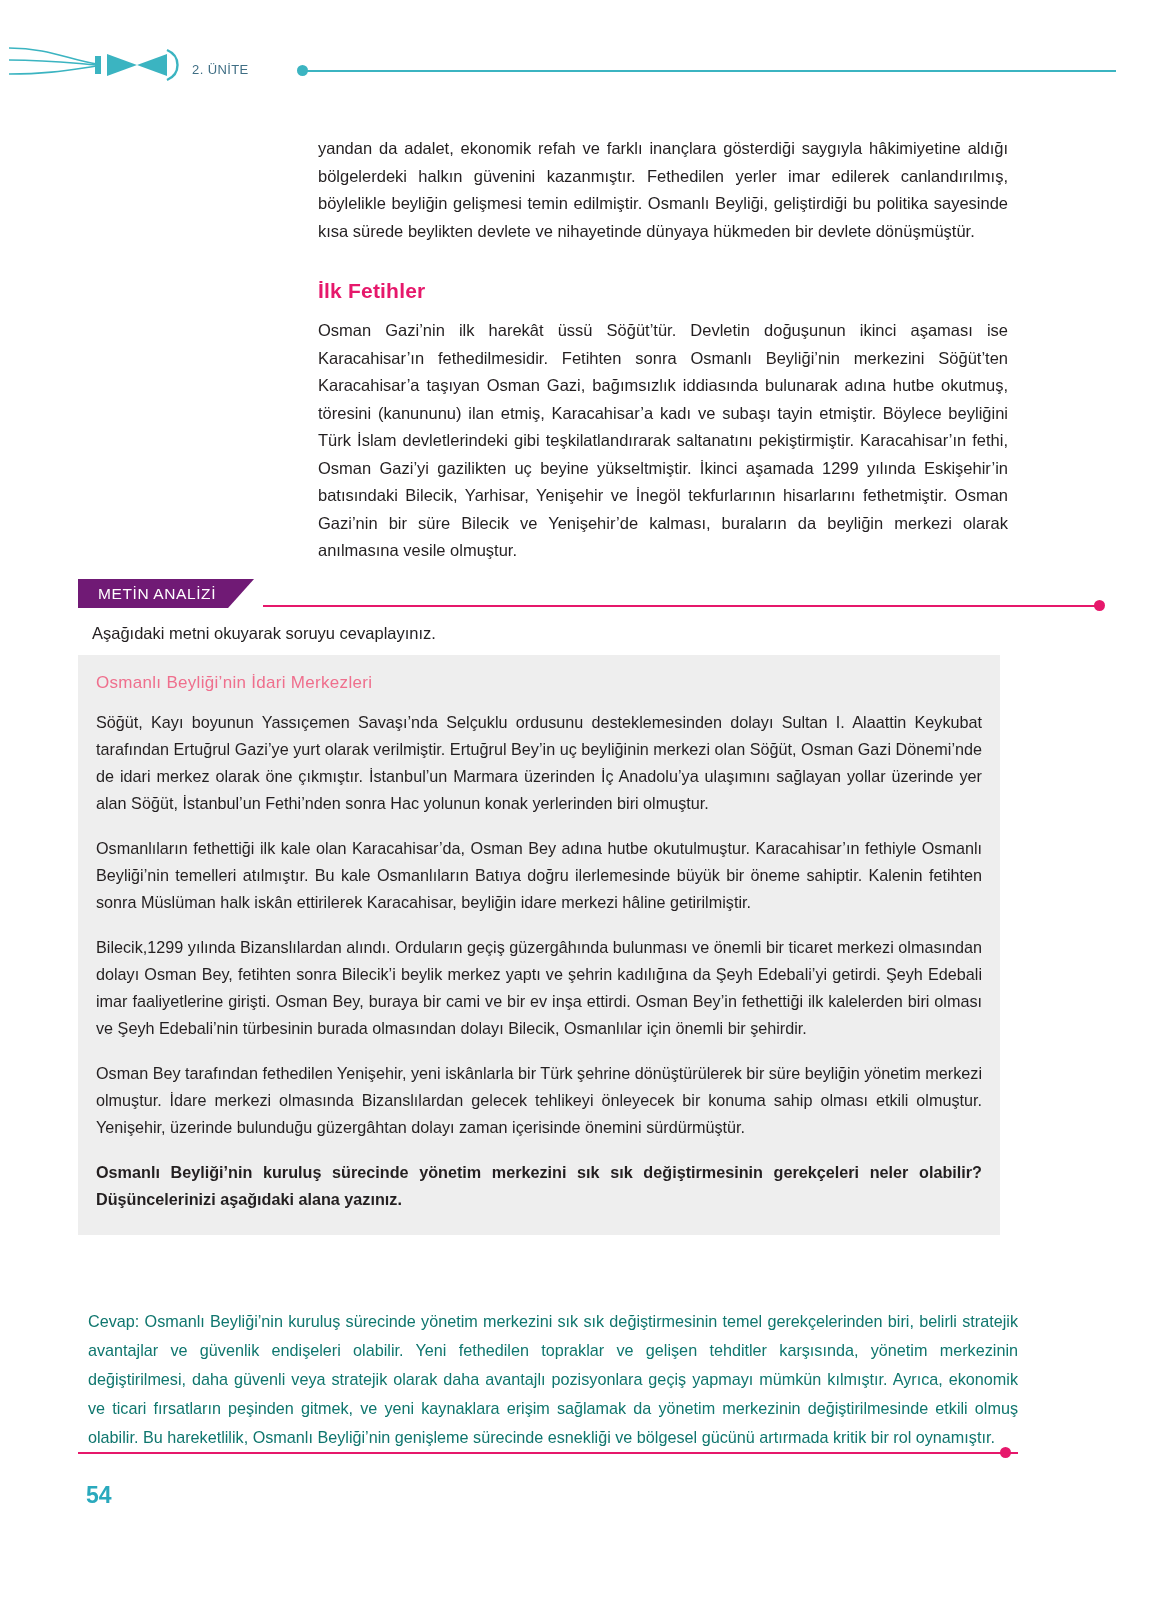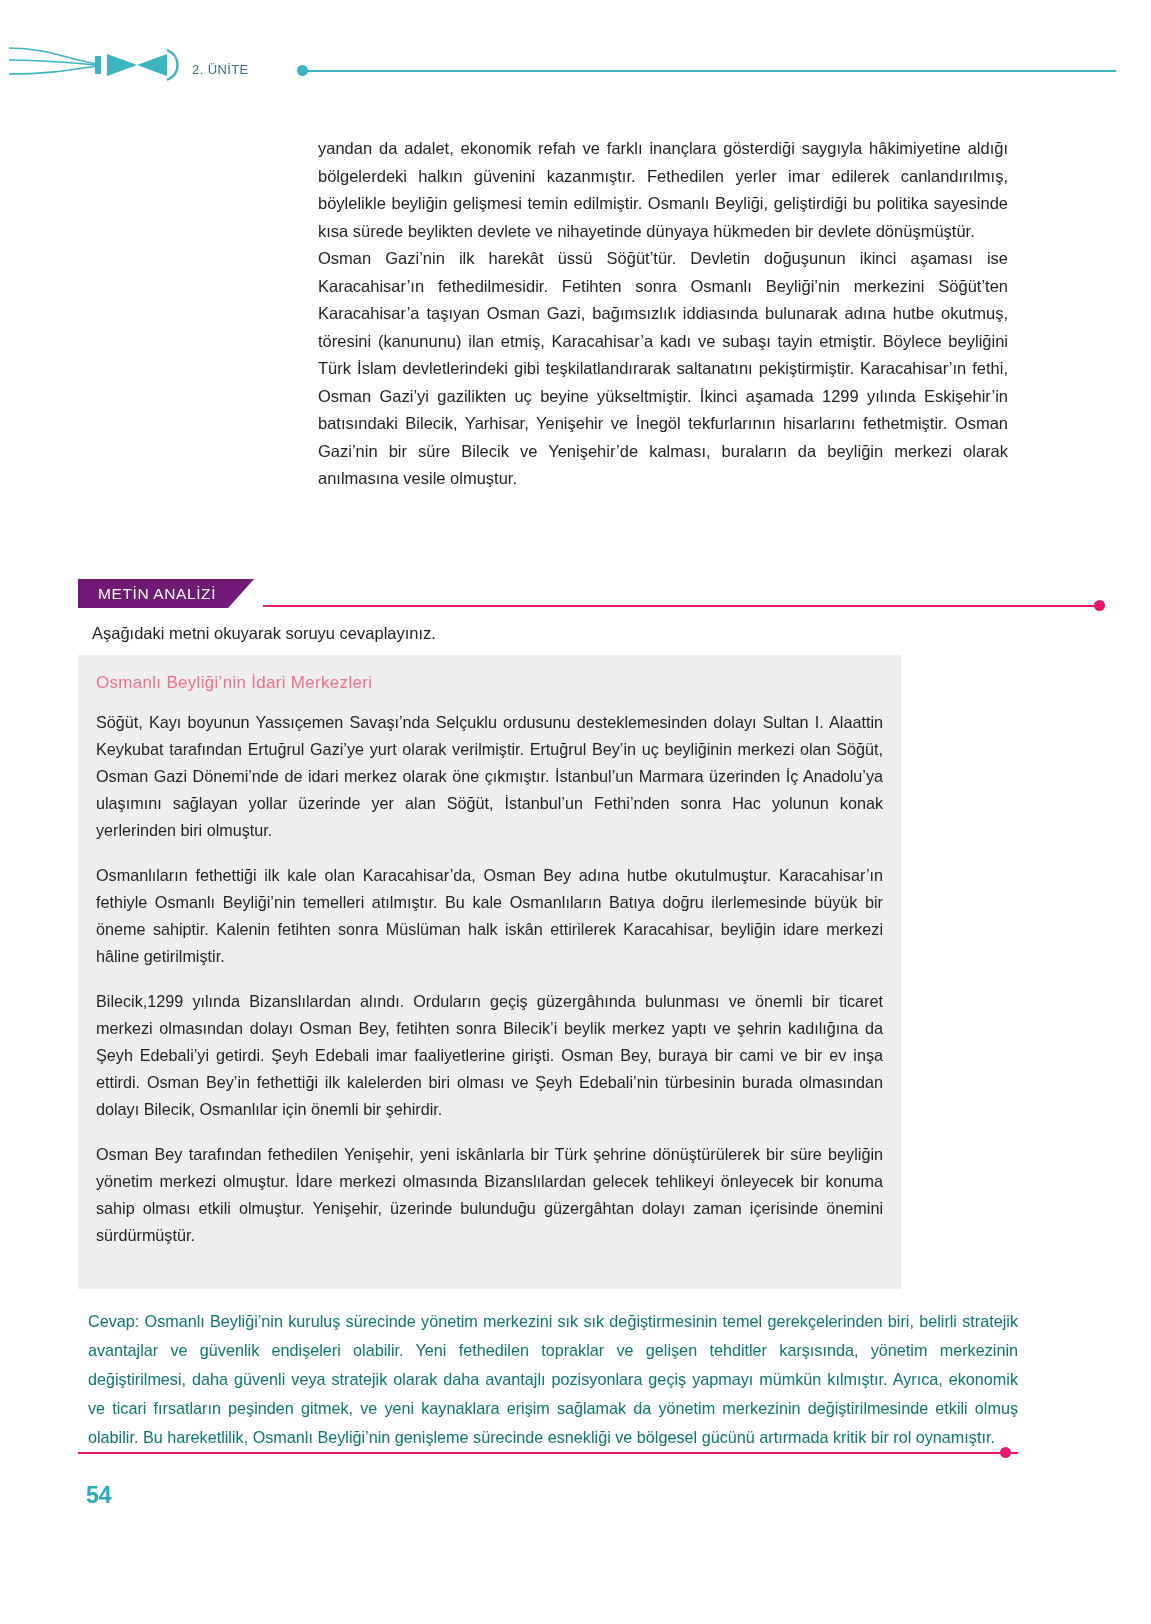--- a/index.html
+++ b/index.html
@@ -126,21 +126,21 @@
     width: 940px;
     font-size: 16.5px;
     line-height: 26px;
   }
 
   
   .read-box {
     position: absolute;
     left: 78px;
     top: 655px;
-    width: 823px;
+    width: 922px;
     background: #eeeeee;
     padding: 18px 0 22px 0;
   }
   .read-inner {
     padding: 0 18px 0 18px;
   }
   .read-title {
     font-size: 17px;
     color: #ef6f8d;
     margin: 0 0 16px 0;
@@ -218,38 +218,40 @@
     <path d="M158 24 L128 35 L158 46 Z" fill="#3bb4c1"></path>
     <path d="M158 20 C 172 26, 172 44, 158 50" stroke="#3bb4c1" stroke-width="2.4" fill="none"></path>
   </svg>
   <div class="unit-label">2. ÜNİTE</div>
   <div class="header-rule"></div>
   <div class="header-dot"></div>
 </div>
 
 <div class="text-col">
   <p class="body">yandan da adalet, ekonomik refah ve farklı inançlara gösterdiği saygıyla hâkimiyetine aldığı bölgelerdeki halkın güvenini kazanmıştır. Fethedilen yerler imar edilerek canlandırılmış, böylelikle beyliğin gelişmesi temin edilmiştir. Osmanlı Beyliği, geliştirdiği bu politika sayesinde kısa sürede beylikten devlete ve nihayetinde dünyaya hükmeden bir devlete dönüşmüştür.</p>
+  <h2 class="sub">İlk Fetihler</h2>
   <p class="body">Osman Gazi’nin ilk harekât üssü Söğüt’tür. Devletin doğuşunun ikinci aşaması ise Karacahisar’ın fethedilmesidir. Fetihten sonra Osmanlı Beyliği’nin merkezini Söğüt’ten Karacahisar’a taşıyan Osman Gazi, bağımsızlık iddiasında bulunarak adına hutbe okutmuş, töresini (kanununu) ilan etmiş, Karacahisar’a kadı ve subaşı tayin etmiştir. Böylece beyliğini Türk İslam devletlerindeki gibi teşkilatlandırarak saltanatını pekiştirmiştir. Karacahisar’ın fethi, Osman Gazi’yi gazilikten uç beyine yükseltmiştir. İkinci aşamada 1299 yılında Eskişehir’in batısındaki Bilecik, Yarhisar, Yenişehir ve İnegöl tekfurlarının hisarlarını fethetmiştir. Osman Gazi’nin bir süre Bilecik ve Yenişehir’de kalması, buraların da beyliğin merkezi olarak anılmasına vesile olmuştur.</p>
 </div>
 
 <div class="banner">
   <div class="banner-tab">METİN ANALİZİ</div>
   <div class="banner-line"></div>
   <div class="banner-dot"></div>
 </div>
 
 <div class="instruction">Aşağıdaki metni okuyarak soruyu cevaplayınız.</div>
 
 <div class="read-box">
   <div class="read-inner">
     <div class="read-title">Osmanlı Beyliği’nin İdari Merkezleri</div>
     <p>Söğüt, Kayı boyunun Yassıçemen Savaşı’nda Selçuklu ordusunu desteklemesinden dolayı Sultan I. Alaattin Keykubat tarafından Ertuğrul Gazi’ye yurt olarak verilmiştir. Ertuğrul Bey’in uç beyliğinin merkezi olan Söğüt, Osman Gazi Dönemi’nde de idari merkez olarak öne çıkmıştır. İstanbul’un Marmara üzerinden İç Anadolu’ya ulaşımını sağlayan yollar üzerinde yer alan Söğüt, İstanbul’un Fethi’nden sonra Hac yolunun konak yerlerinden biri olmuştur.</p>
     <p>Osmanlıların fethettiği ilk kale olan Karacahisar’da, Osman Bey adına hutbe okutulmuştur. Karacahisar’ın fethiyle Osmanlı Beyliği’nin temelleri atılmıştır. Bu kale Osmanlıların Batıya doğru ilerlemesinde büyük bir öneme sahiptir. Kalenin fetihten sonra Müslüman halk iskân ettirilerek Karacahisar, beyliğin idare merkezi hâline getirilmiştir.</p>
     <p>Bilecik,1299 yılında Bizanslılardan alındı. Orduların geçiş güzergâhında bulunması ve önemli bir ticaret merkezi olmasından dolayı Osman Bey, fetihten sonra Bilecik’i beylik merkez yaptı ve şehrin kadılığına da Şeyh Edebali’yi getirdi. Şeyh Edebali imar faaliyetlerine girişti. Osman Bey, buraya bir cami ve bir ev inşa ettirdi. Osman Bey’in fethettiği ilk kalelerden biri olması ve Şeyh Edebali’nin türbesinin burada olmasından dolayı Bilecik, Osmanlılar için önemli bir şehirdir.</p>
     <p>Osman Bey tarafından fethedilen Yenişehir, yeni iskânlarla bir Türk şehrine dönüştürülerek bir süre beyliğin yönetim merkezi olmuştur. İdare merkezi olmasında Bizanslılardan gelecek tehlikeyi önleyecek bir konuma sahip olması etkili olmuştur. Yenişehir, üzerinde bulunduğu güzergâhtan dolayı zaman içerisinde önemini sürdürmüştür.</p>
+    <p class="question">Osmanlı Beyliği’nin kuruluş sürecinde yönetim merkezini sık sık değiştirmesinin gerekçeleri neler olabilir? Düşüncelerinizi aşağıdaki alana yazınız.</p>
   </div>
 </div>
 
 <div class="answer">Cevap: Osmanlı Beyliği’nin kuruluş sürecinde yönetim merkezini sık sık değiştirmesinin temel gerekçelerinden biri, belirli stratejik avantajlar ve güvenlik endişeleri olabilir. Yeni fethedilen topraklar ve gelişen tehditler karşısında, yönetim merkezinin değiştirilmesi, daha güvenli veya stratejik olarak daha avantajlı pozisyonlara geçiş yapmayı mümkün kılmıştır. Ayrıca, ekonomik ve ticari fırsatların peşinden gitmek, ve yeni kaynaklara erişim sağlamak da yönetim merkezinin değiştirilmesinde etkili olmuş olabilir. Bu hareketlilik, Osmanlı Beyliği’nin genişleme sürecinde esnekliği ve bölgesel gücünü artırmada kritik bir rol oynamıştır.</div>
 
 <div class="bottom-line"></div>
 <div class="bottom-dot"></div>
 <div class="page-number">54</div>
 
 </body></html>

